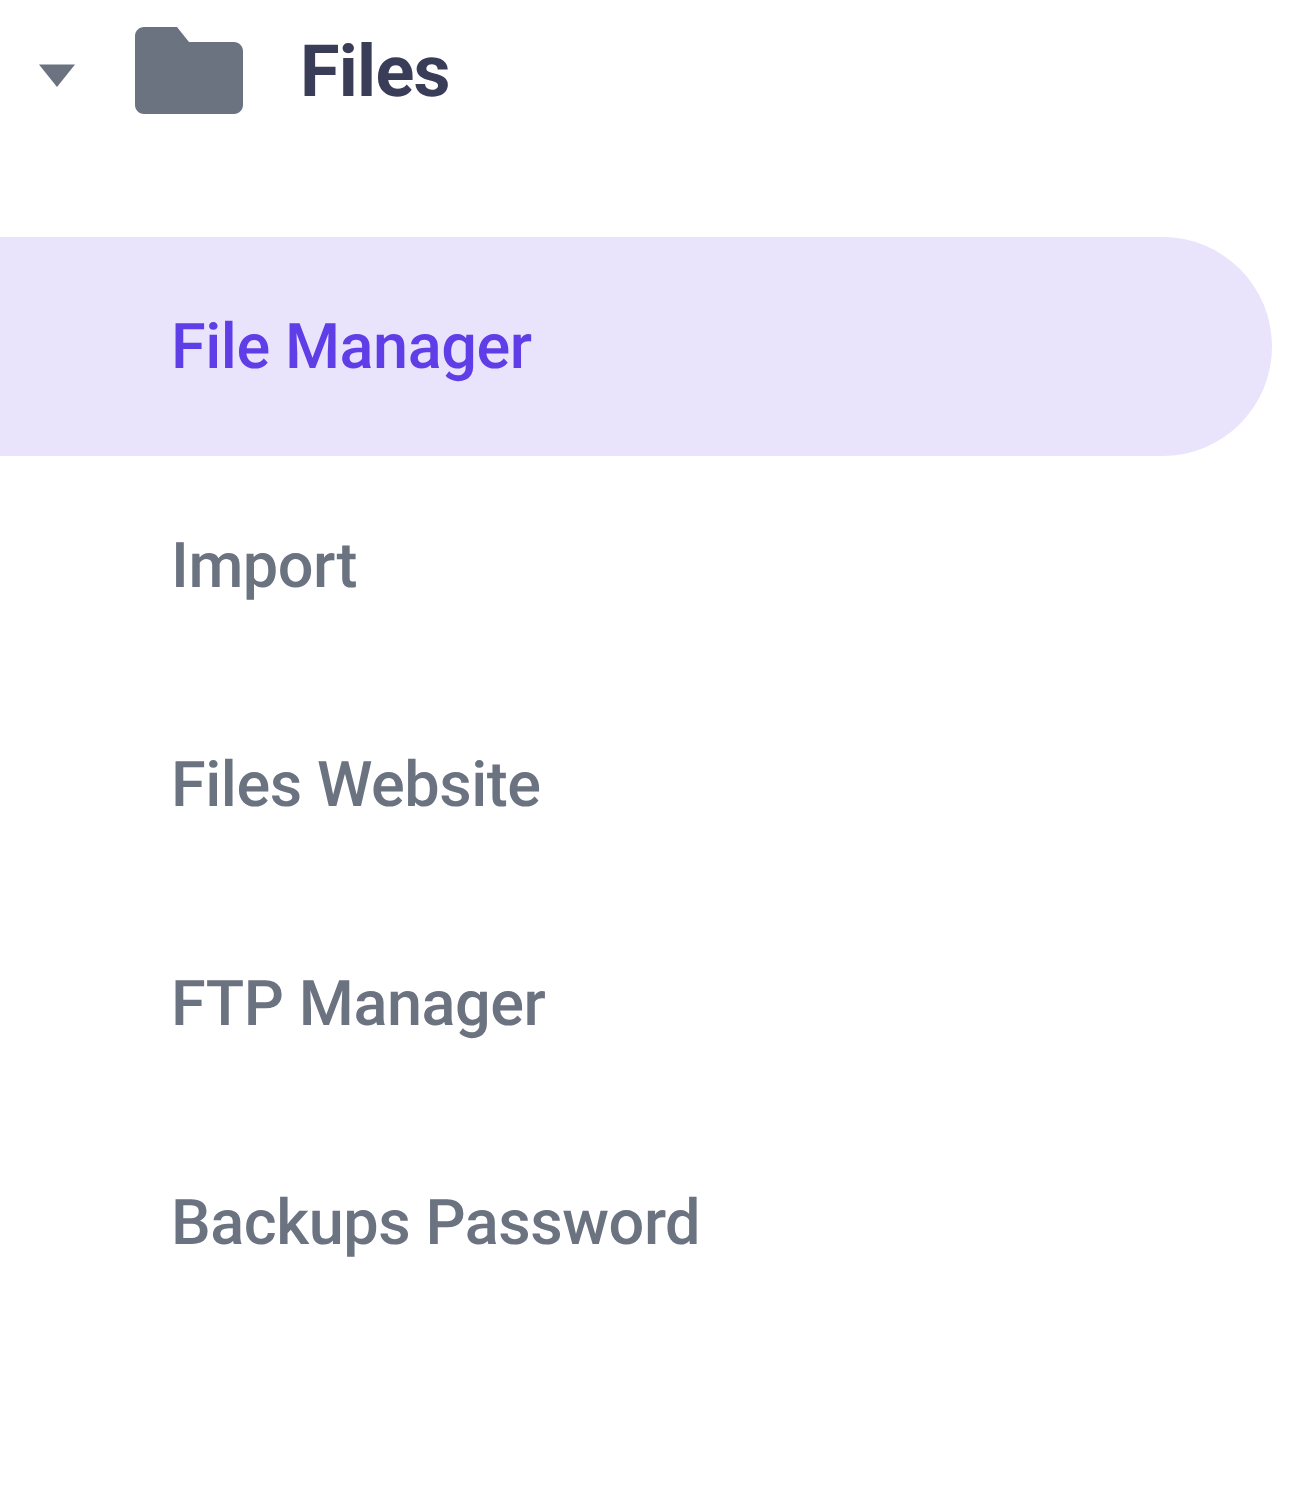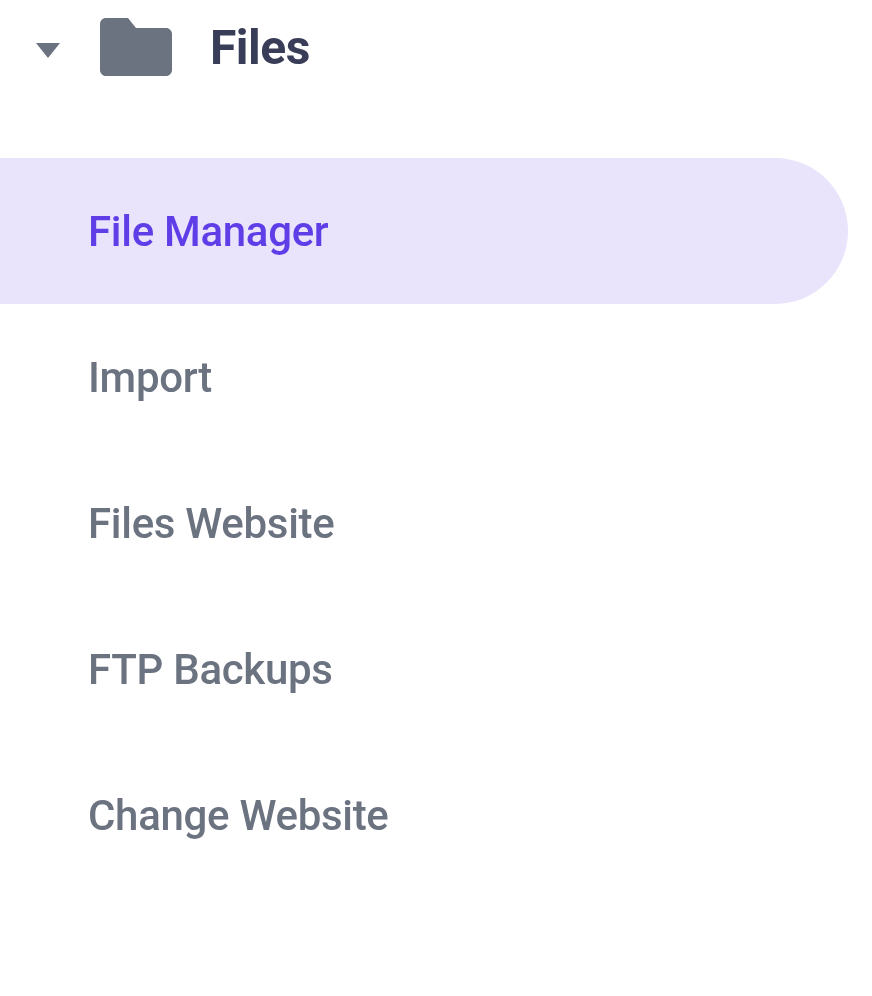--- a/index.html
+++ b/index.html
@@ -13,21 +13,21 @@
       width: 872px;
       height: 996px;
       overflow: hidden;
     }
     .sidebar-section {
       padding-top: 18px;
     }
     .section-header {
       display: flex;
       align-items: center;
-      padding-left: 36px;
+      padding-left: 26px;
       margin-bottom: 82px;
       cursor: pointer;
     }
     .chevron {
       width: 0;
       height: 0;
       border-left: 12px solid transparent;
       border-right: 12px solid transparent;
       border-top: 15px solid #6b7280;
       margin-right: 40px;
@@ -48,21 +48,21 @@
       color: #3a3d57;
       letter-spacing: -0.5px;
     }
     .menu-list {
       list-style: none;
     }
     .menu-item {
       display: flex;
       align-items: center;
       height: 146px;
-      padding-left: 88px;
+      padding-left: 114px;
       cursor: pointer;
       font-size: 42px;
       font-weight: 500;
       color: #6b7280;
       letter-spacing: -0.3px;
     }
     .menu-item.active {
       background: #e9e3fb;
       color: #5f3ee7;
       border-top-right-radius: 100px;
@@ -87,19 +87,19 @@
     <li class="menu-item active">
       <span>File Manager</span>
     </li>
     <li class="menu-item">
       <span>Import</span>
     </li>
     <li class="menu-item">
       <span>Files Website</span>
     </li>
     <li class="menu-item">
-      <span>FTP Backups</span>
+      <span>FTP Manager</span>
     </li>
     <li class="menu-item">
-      <span>Change Website</span>
+      <span>Backups Password</span>
     </li>
   </ul>
 </nav>
 
 </body></html>

